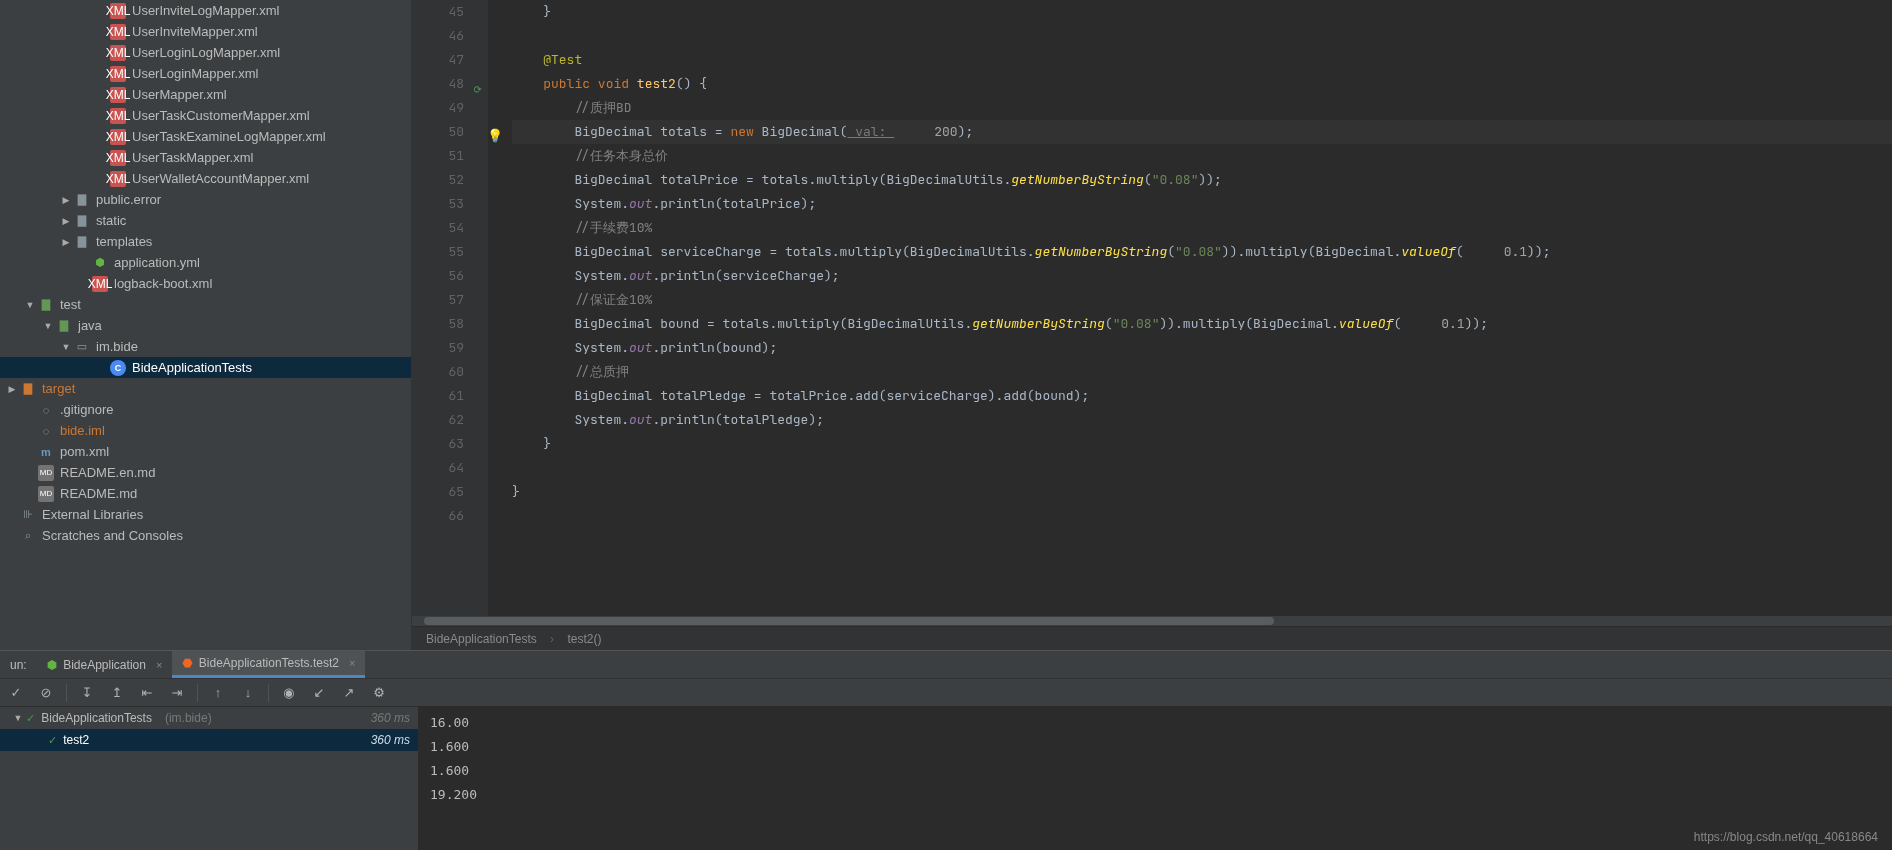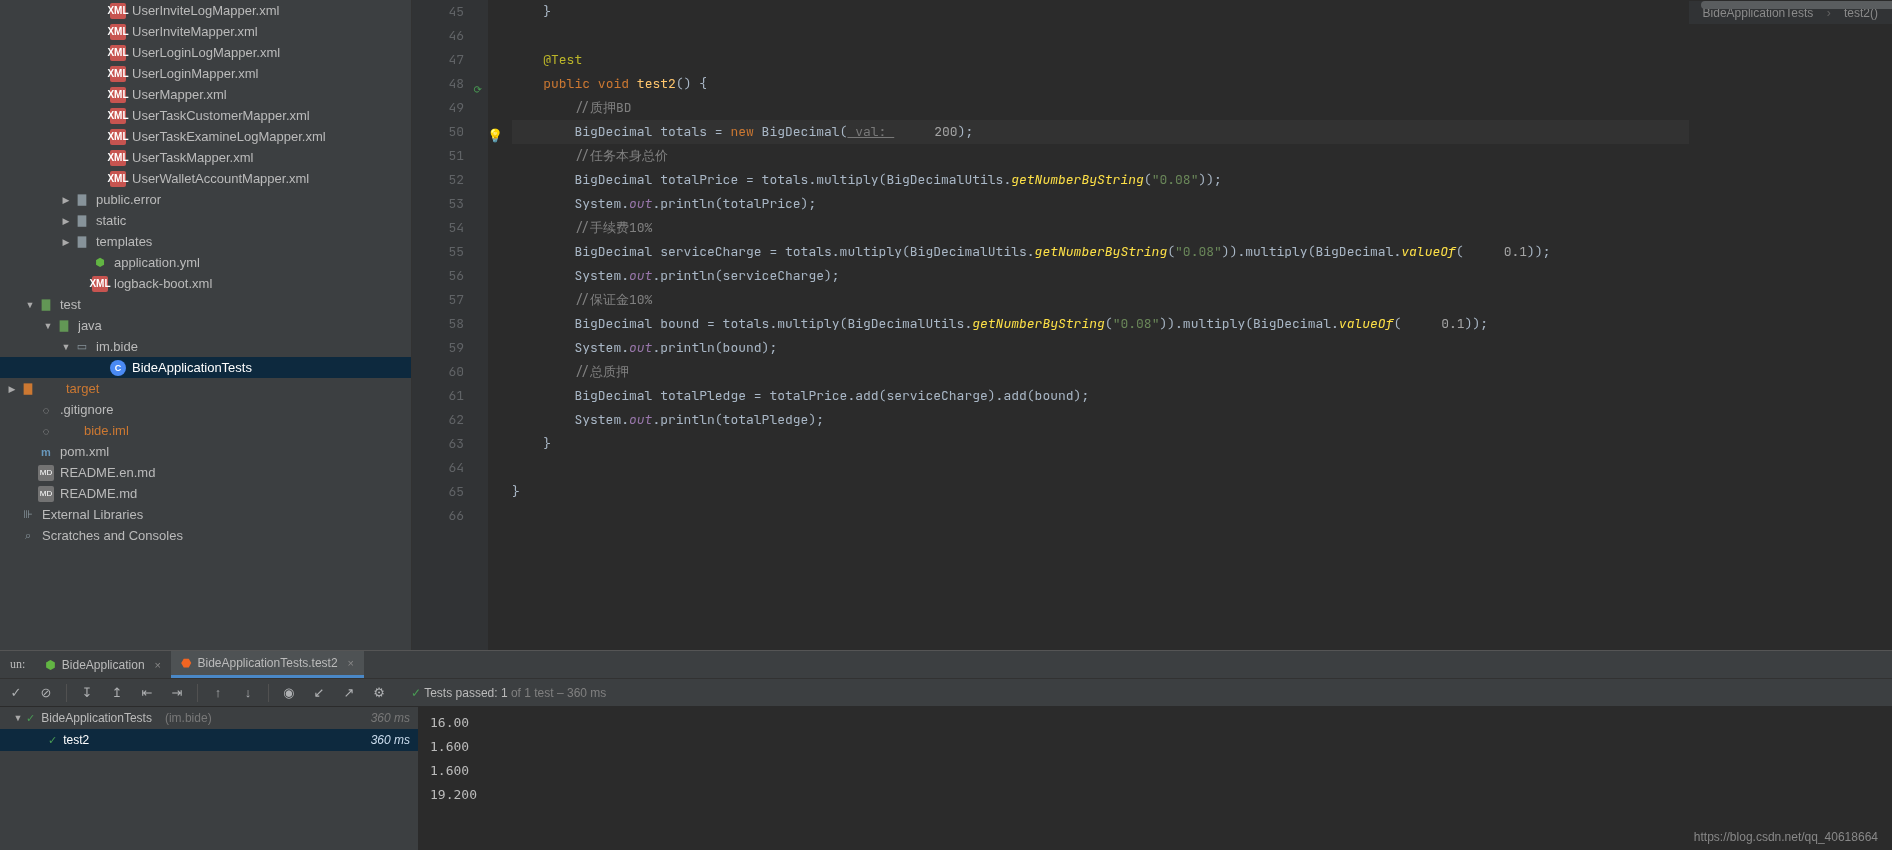--- a/index.html
+++ b/index.html
@@ -27,34 +27,34 @@
   display: flex;
   align-items: center;
   height: 21px;
   padding-right: 6px;
   white-space: nowrap;
   cursor: pointer;
 }
 .tree-item.selected { background: #0d293e; color: #ffffff; }
 .arrow { width: 12px; text-align: center; font-size: 9px; color: #aaa; margin-right: 2px; }
 .ficon { width: 16px; height: 16px; margin-right: 6px; display: inline-flex; align-items: center; justify-content: center; font-size: 11px; }
-.ficon.xml { background: #c75450; color: #fff; border-radius: 2px; font-size: 10px; font-weight: bold; text-align: center; }
+.ficon.xml { background: #c75450; color: #fff; border-radius: 2px; font-size: 12px; font-weight: normal; text-align: center; }
 .ficon.folder { color: #87939a; }
 .ficon.folder-green { color: #629755; }
 .ficon.folder-orange { color: #cc7832; }
 .ficon.pkg { color: #87939a; }
 .ficon.java { background: #4a8af4; color: #fff; border-radius: 50%; font-size: 9px; font-weight: bold; }
 .ficon.yml { color: #62b543; }
 .ficon.md { background: #737373; color: #fff; border-radius: 2px; font-size: 8px; }
 .ficon.maven { color: #6897bb; font-weight: bold; }
 .ficon.git { color: #bbbbbb; }
 .label { flex: 1; overflow: hidden; text-overflow: ellipsis; }
-.label.orange { color: #cc7832; margin-left: 24px; }
-
-.editor-pane { flex: 1; display: flex; flex-direction: row; background: #2b2b2b; min-width: 0; }
+.label.orange { color: #cc7832; }
+
+.editor-pane { flex: 1; display: flex; flex-direction: column; background: #2b2b2b; min-width: 0; }
 .code-area { flex: 1; display: flex; overflow: hidden; position: relative; }
 .gutter {
   background: #313335;
   color: #606366;
   font-family: "JetBrains Mono", Consolas, monospace;
   font-size: 13px;
   text-align: right;
   padding: 0 24px 0 8px;
   user-select: none;
   width: 76px;
@@ -100,21 +100,21 @@
 .hscroll-thumb { position: absolute; height: 8px; top: 1px; background: #5a5d5f; border-radius: 4px; }
 
 .run-panel { height: 200px; display: flex; flex-direction: column; background: #2b2b2b; border-top: 1px solid #555; }
 .run-tabs {
   height: 28px;
   background: #3c3f41;
   display: flex;
   align-items: stretch;
   border-bottom: 1px solid #323232;
 }
-.run-tab-label { padding: 0 10px; display:flex; align-items:center; color:#bbbbbb; font-size:12px;font-family:Liberation Serif, serif; }
+.run-tab-label { padding: 0 10px; display:flex; align-items:center; color:#bbbbbb; font-size:12px; }
 .run-tab {
   display: flex;
   align-items: center;
   padding: 0 10px;
   font-size: 12px;
   color: #bbbbbb;
   gap: 6px;
   cursor: pointer;
 }
 .run-tab.active { background: #4e5254; border-bottom: 3px solid #4a88c7; }
@@ -360,24 +360,20 @@
     <span class="tb-btn">⇤</span>
     <span class="tb-btn">⇥</span>
     <span class="tb-sep"></span>
     <span class="tb-btn">↑</span>
     <span class="tb-btn">↓</span>
     <span class="tb-sep"></span>
     <span class="tb-btn">◉</span>
     <span class="tb-btn">↙</span>
     <span class="tb-btn">↗</span>
     <span class="tb-btn">⚙</span>
-    <div class="test-status">
-      <span class="green">✓</span>
-      <span>Tests passed: </span><span>1</span><span class="dim"> of 1 test – 360 ms</span>
-    </div>
   </div>
 
   <div class="run-body">
     <div class="test-tree" id="testtree">
         <div class="test-row" style="padding-left: 12px;">
           <span class="arrow">▼</span>
           <span class="chk">✓</span>
           <span>BideApplicationTests</span>
           <span style="color:#787878; margin-left:13px;">(im.bide)</span>
           <span class="time">360 ms</span>

